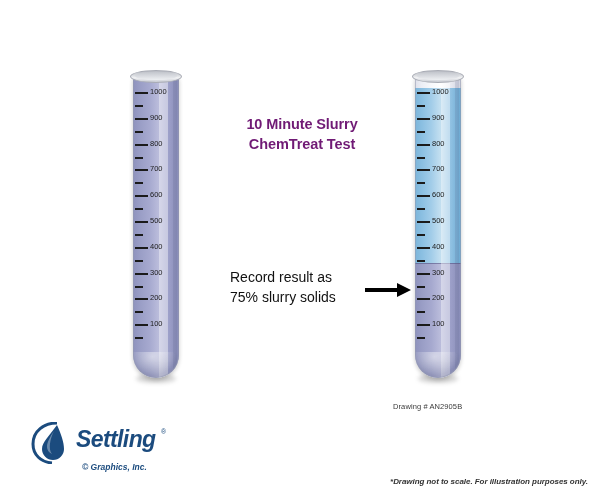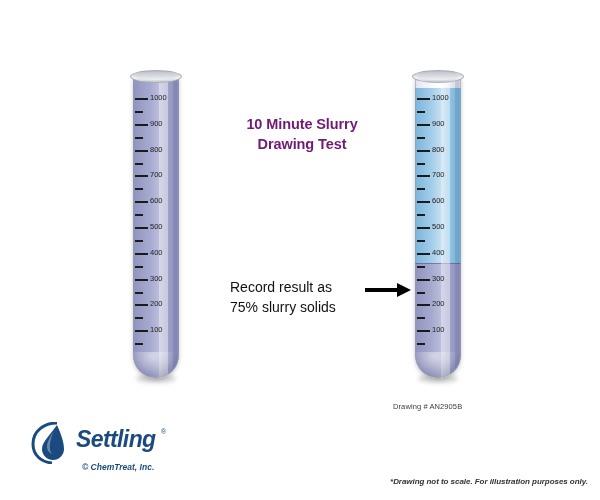--- a/index.html
+++ b/index.html
@@ -103,21 +103,21 @@
     position:absolute;
     left:3px; bottom:-5px;
     width:40px; height:9px;
     border-radius:50%;
     background:rgba(0,0,0,0.17);
     filter:blur(2px);
     z-index:0;
   }
 
   
-  .scale { position:absolute; left:0; top:18px; width:46px; height:302px; z-index:9; }
+  .scale { position:absolute; left:0; top:12px; width:46px; height:302px; z-index:9; }
   .tick {
     position:absolute;
     height:0;
     border-top:2px solid #1b1b1b;
   }
   .tick.major { left:2px; width:13px; }
   .tick.minor { left:2px; width:8px; }
   .tick-label {
     position:absolute;
     left:17px;
@@ -145,21 +145,21 @@
     text-align:center;
     font-family:"Liberation Sans", sans-serif;
     font-weight:bold;
     font-size:14.5px;
     line-height:1.38;
     color:#701a75;
     letter-spacing:-0.1px;
   }
   .annot {
     position:absolute;
-    left:230px; top:278px;
+    left:230px; top:268px;
     width:135px;
     text-align:left;
     font-family:"Liberation Sans", sans-serif;
     font-size:14px;
     line-height:1.42;
     color:#111111;
   }
   .arrow-wrap {
     position:absolute;
     left:365px; top:283px;
@@ -325,21 +325,21 @@
       <div class="tick minor" style="top: 153.9px;"></div>
       <div class="tick minor" style="top: 179.7px;"></div>
       <div class="tick minor" style="top: 205.5px;"></div>
       <div class="tick minor" style="top: 231.3px;"></div>
       <div class="tick minor" style="top: 257.1px;"></div>
     </div>
 </div>
 
 <div class="title">
   <div>10 Minute Slurry</div>
-  <div>Drawing Test</div>
+  <div>ChemTreat Test</div>
 </div>
 
 <div class="annot">
   <div>Record result as</div>
   <div>75% slurry solids</div>
 </div>
 
 <div class="arrow-wrap">
   <div class="arrow-shaft"></div>
   <div class="arrow-head"></div>
@@ -353,14 +353,14 @@
   <div class="logo-row">
     <svg class="logo-svg" width="50" height="42" viewBox="0 0 50 42">
       <path d="M27 3 C20 13 12 20 12 27 a11 11 0 0 0 22 0 C34 20 31 12 27 3 Z" fill="#1b4b7e"></path>
       <path d="M24 9 C20 15 17 20 17 25 a8 8 0 0 0 5 7 C18 27 20 17 24 9 Z" fill="#ffffff" opacity="0.35"></path>
       <path d="M3 22 C3 9 14 1 27 1" fill="none" stroke="#1b4b7e" stroke-width="3"></path>
       <path d="M3 22 C3 33 11 40 22 41" fill="none" stroke="#1b4b7e" stroke-width="3"></path>
     </svg>
     <span class="logo-text">Settling</span>
     <span class="logo-tm">®</span>
   </div>
-  <div class="logo-copy">© ChemTreat, Inc.</div>
+  <div class="logo-copy">© Graphics, Inc.</div>
 </div>
 
 </body></html>

